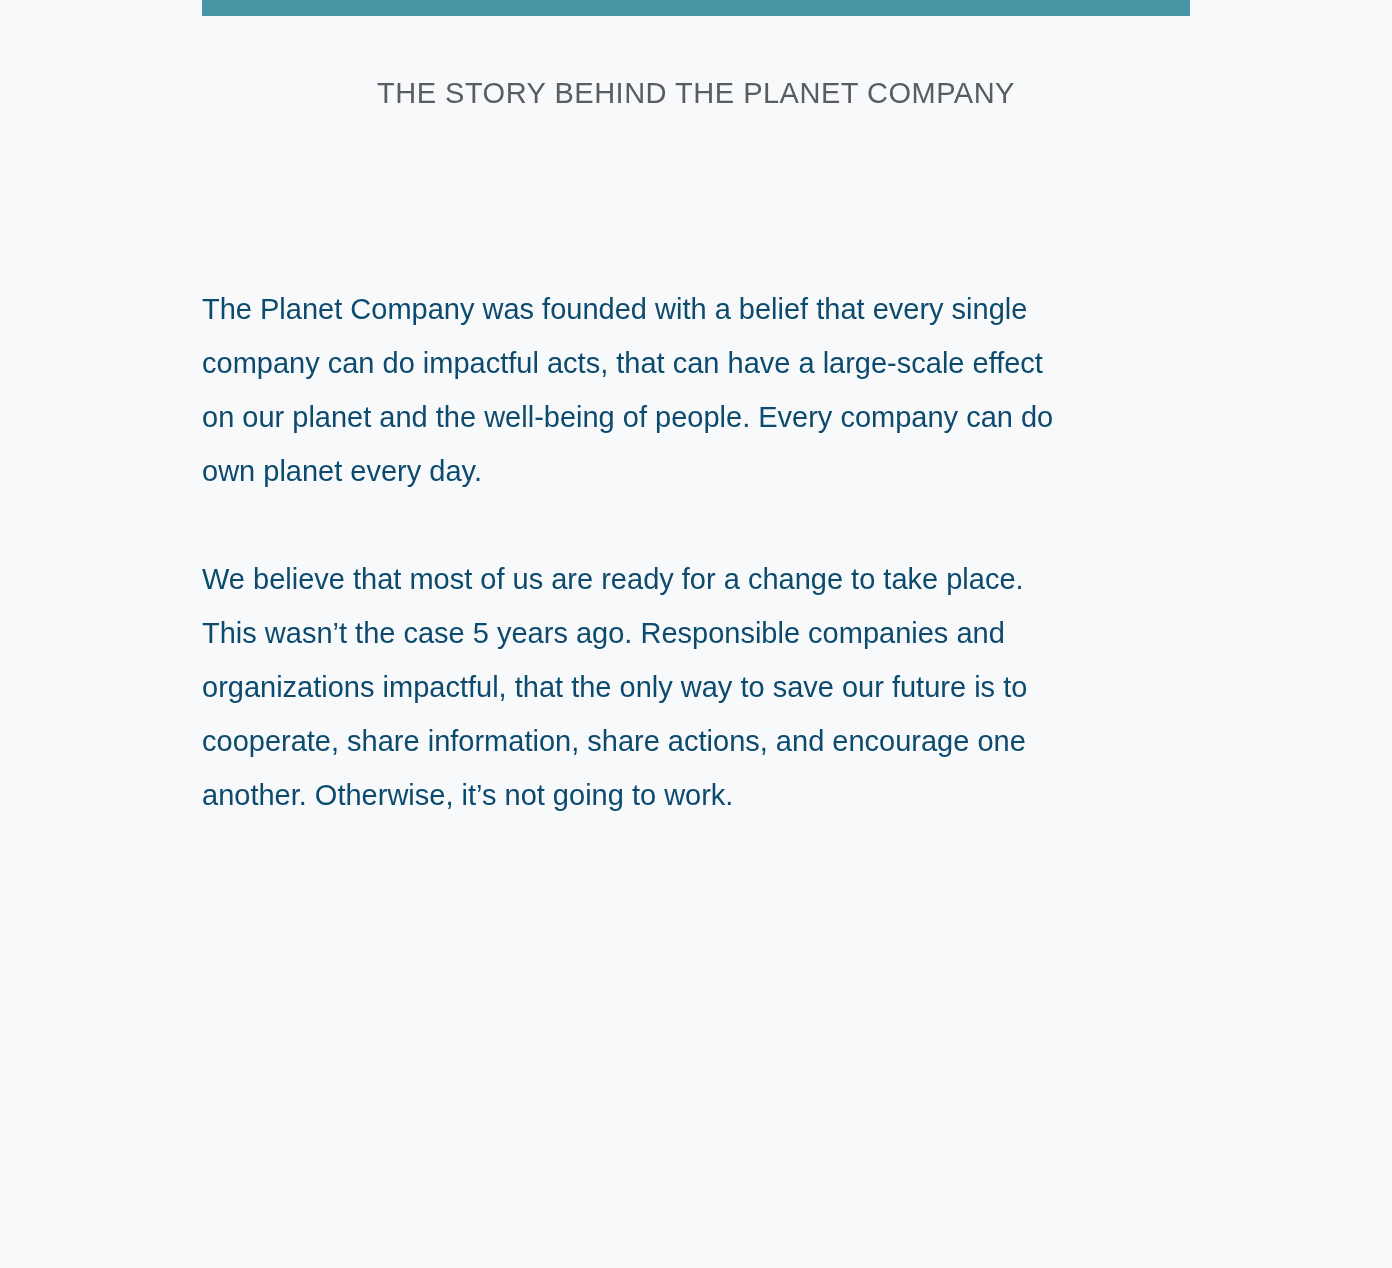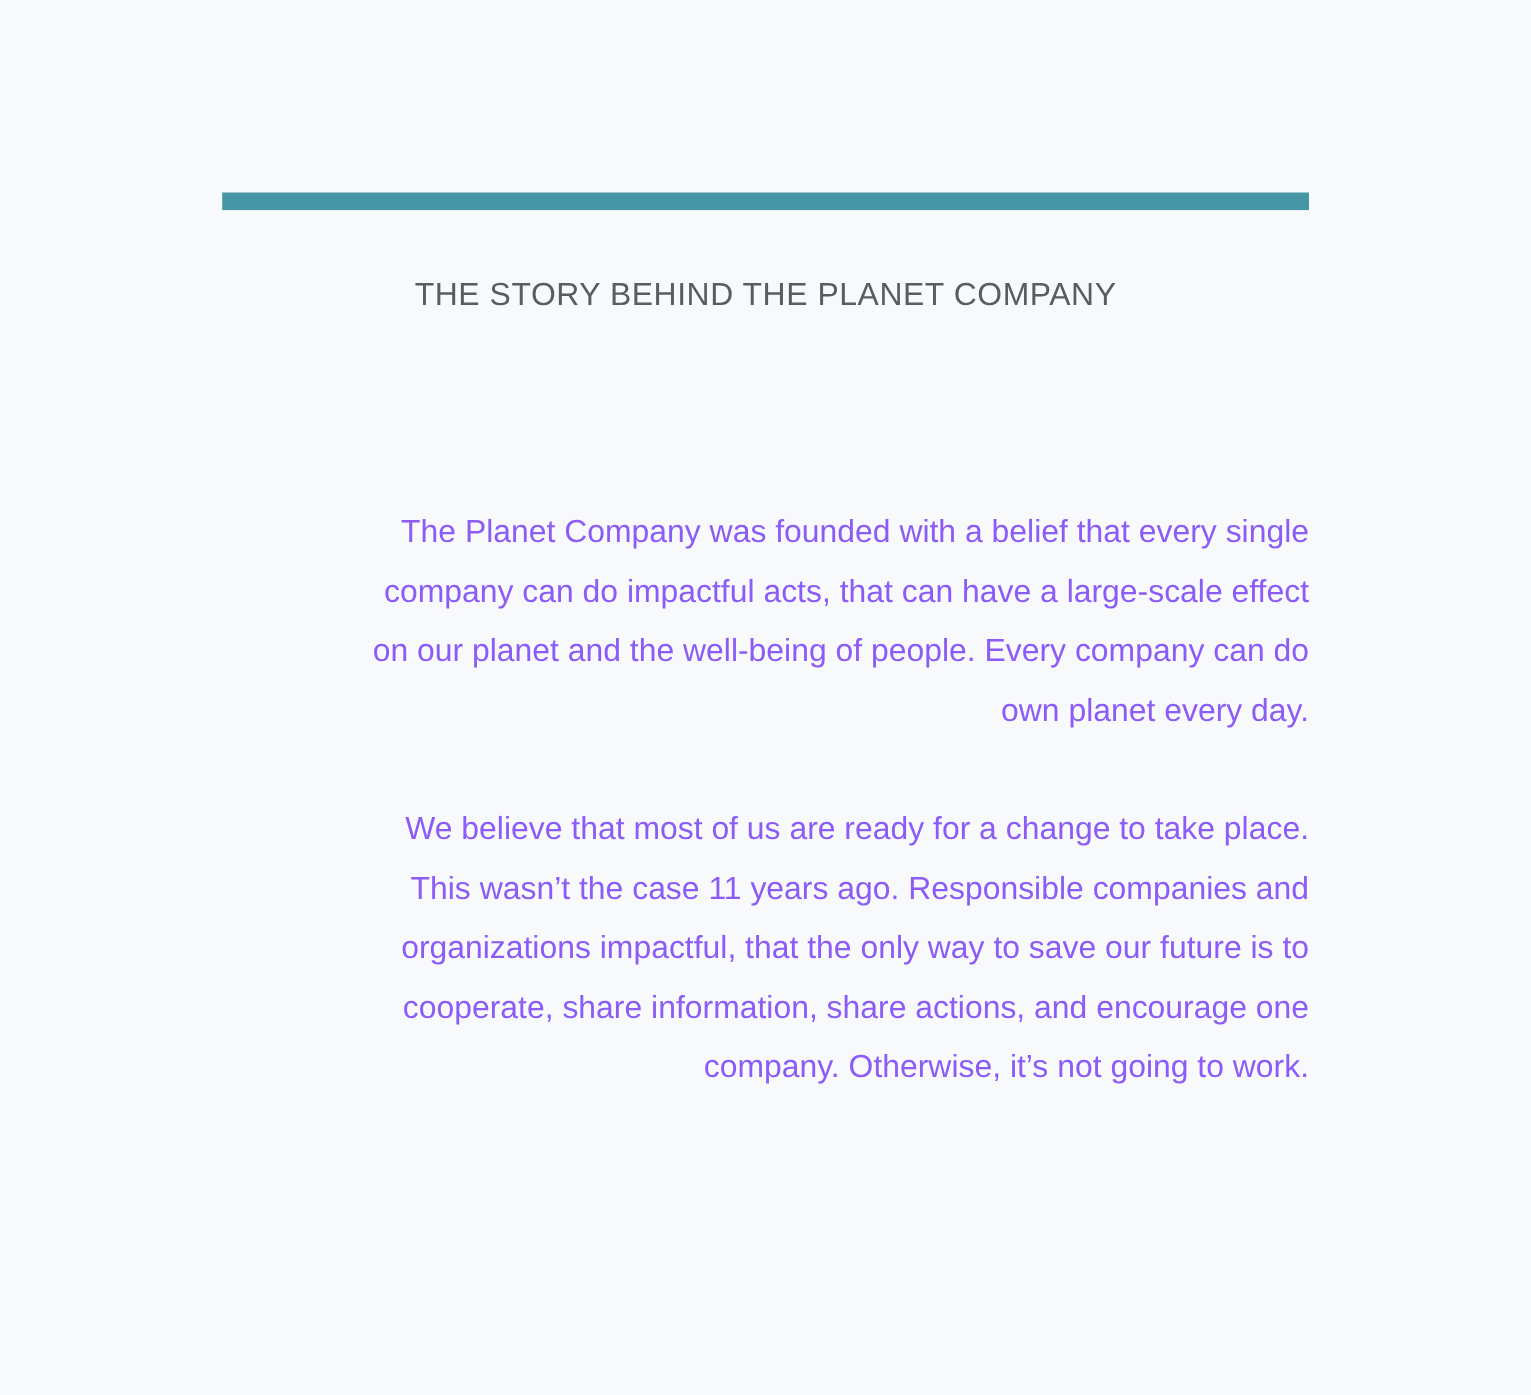--- a/index.html
+++ b/index.html
@@ -11,46 +11,45 @@
   .page {
     position: relative;
     width: 1392px;
     height: 1268px;
     background: #f8f9fb;
     overflow: hidden;
   }
   .content {
     width: 988px;
     margin: 0 auto;
-    padding-top: 175px;
   }
   .accent-bar {
     width: 100%;
     height: 16px;
     background: #4696a5;
   }
   .section-title {
     margin: 60px 0 0 0;
     text-align: center;
     font-size: 29px;
     line-height: 34px;
     font-weight: 400;
     letter-spacing: 0.5px;
     color: #5a5d60;
   }
   .paragraphs {
     margin-top: 172px;
   }
   .para {
     margin: 0;
-    text-align: right;
+    text-align: left;
     font-size: 29px;
     line-height: 54px;
     font-weight: 400;
-    color: #8b5cf6;
+    color: #0c4a6e;
   }
   .para + .para {
     margin-top: 54px;
   }
   .line {
     display: block;
     white-space: nowrap;
   }
 </style>
 </head>
@@ -67,21 +66,21 @@
 
       <p class="para">
         <span class="line">The Planet Company was founded with a belief that every single</span>
         <span class="line">company can do impactful acts, that can have a large-scale effect</span>
         <span class="line">on our planet and the well-being of people. Every company can do</span>
         <span class="line">own planet every day.</span>
       </p>
 
       <p class="para">
         <span class="line">We believe that most of us are ready for a change to take place.</span>
-        <span class="line">This wasn’t the case 11 years ago. Responsible companies and</span>
+        <span class="line">This wasn’t the case 5 years ago. Responsible companies and</span>
         <span class="line">organizations impactful, that the only way to save our future is to</span>
         <span class="line">cooperate, share information, share actions, and encourage one</span>
-        <span class="line">company. Otherwise, it’s not going to work.</span>
+        <span class="line">another. Otherwise, it’s not going to work.</span>
       </p>
 
     </div>
   </div>
 </div>
 
 </body></html>

